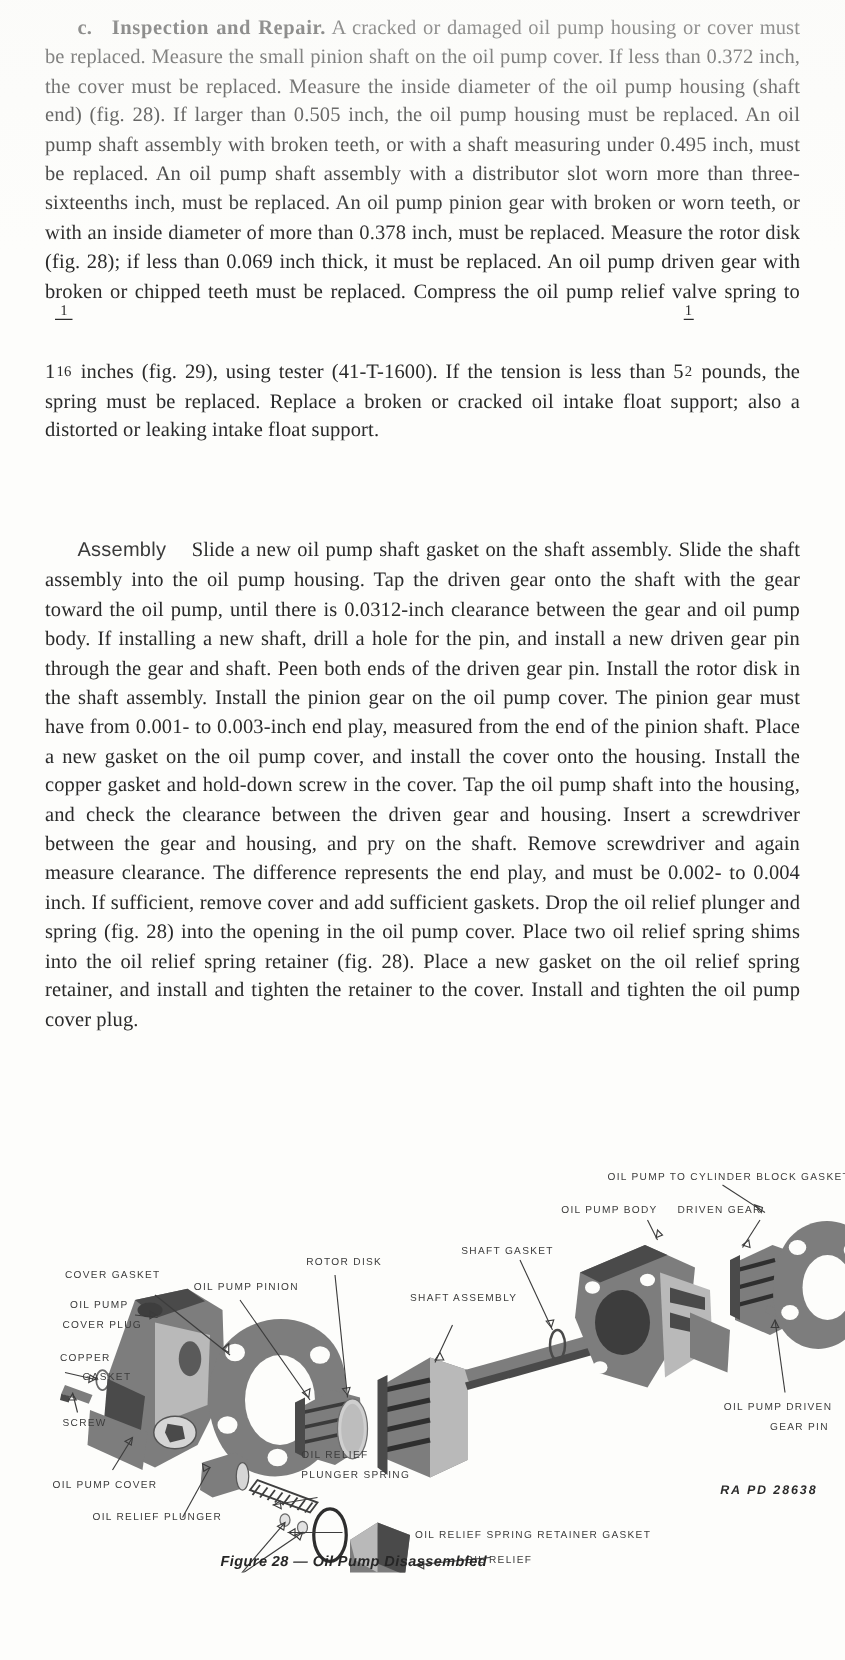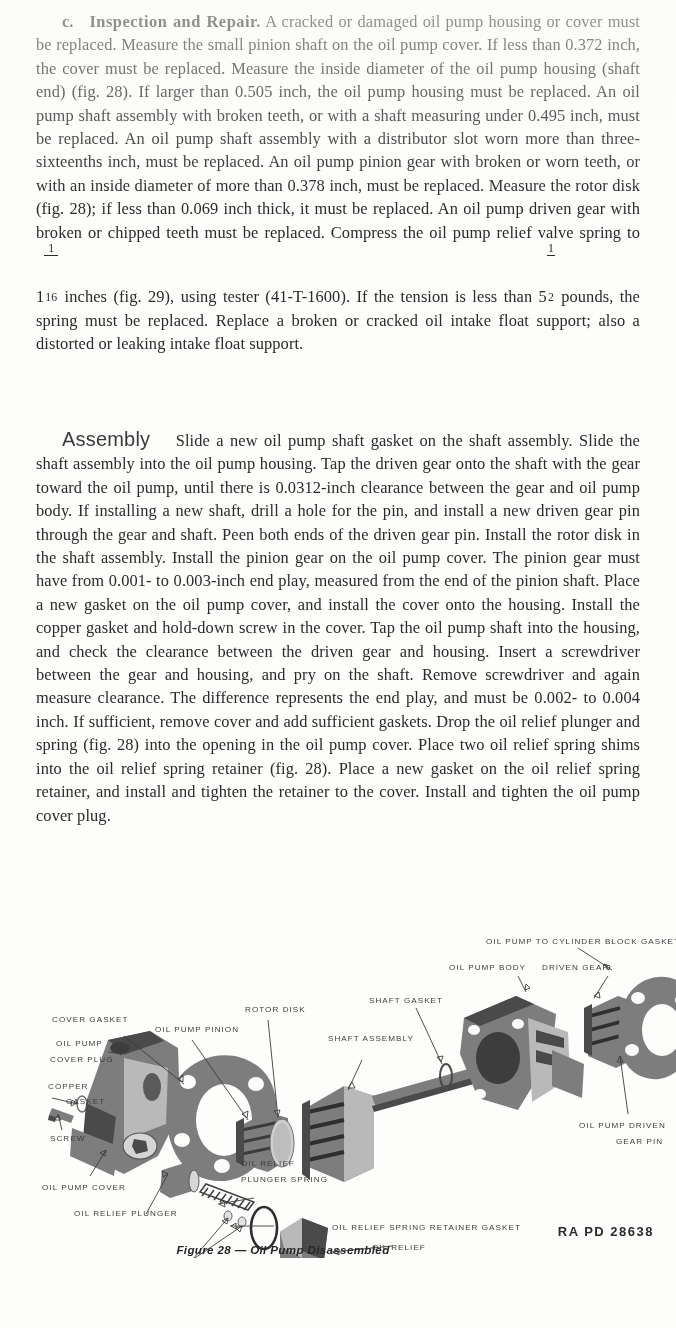--- a/index.html
+++ b/index.html
@@ -33,21 +33,21 @@
   #para-inspection{ top:10px; }
   #para-assembly{ top:428px; }
   .para-indent{ display:inline-block; width:26px; }
   .run-head{
     font-weight:bold;
     letter-spacing:.5px;
   }
   .sub-letter{ font-weight:bold; }
   .assembly-head{
     font-family:"Liberation Sans", sans-serif;
-    font-size:20px;
+    font-size:16px;
     letter-spacing:.2px;
     color:#3a3a3a;
   }
   .frac{
     display:inline-block;
     font-size:.72em;
     vertical-align:.05em;
     line-height:1;
     text-align:center;
     position:relative;
@@ -78,26 +78,27 @@
     text-align:center;
     font-family:"Liberation Sans", sans-serif;
     font-weight:bold;
     font-style:italic;
     font-size:11.6px;
     letter-spacing:.35px;
     color:#262626;
   }
   .fig-credit{
     position:absolute;
-    right:22px;top:1224px;
+    right:22px;top:1187px;
     font-family:"Liberation Sans", sans-serif;
     font-weight:bold;
-    font-size:13px;
+    font-size:10px;
     letter-spacing:1.5px;
     color:#2b2b2b;
+    font-style:italic;
   }
   .lbl{
     font-family:"Liberation Sans", sans-serif;
     font-size:8.1px;
     letter-spacing:1.05px;
     fill:#3c3c3c;
   }
   .leader{ stroke:#3c3c3c; stroke-width:.9; fill:none; }
   .art-dk{ fill:#4a4a4a; }
   .art-md{ fill:#7d7d7d; }

